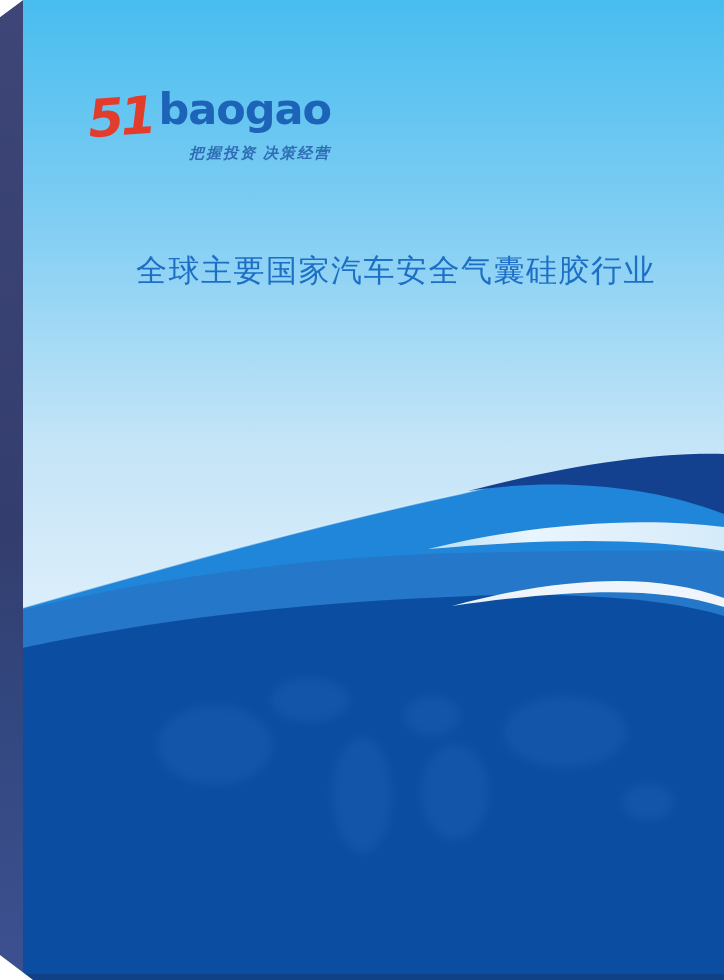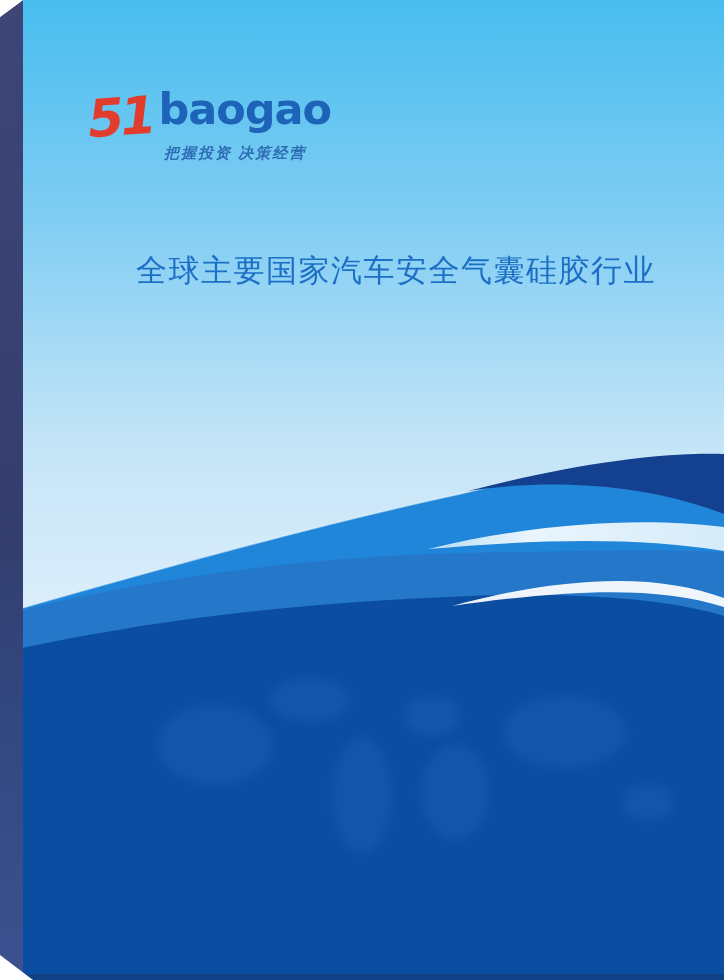--- a/index.html
+++ b/index.html
@@ -26,23 +26,23 @@
     margin-right:6px;
   }
   .logo-name{
     font-family:"DejaVu Sans",sans-serif;
     font-size:43px;font-weight:bold;
     color:#1d63b8;
     letter-spacing:-1px;
     margin-bottom:12px;
   }
   .logo-tagline{
-    margin-top:2px;margin-left:76px;
+    margin-top:2px;margin-left:56px;
     font-size:15px;font-weight:bold;font-style:italic;
-    color:#2e6cb5;letter-spacing:2px;
+    color:#2e6cb5;letter-spacing:2px;text-align:right;
   }
 
   .title{
     position:absolute;left:96px;top:246px;width:600px;
     color:#1d6fc6;
     font-size:31px;line-height:49px;
     letter-spacing:1.5px;
     font-weight:400;
     margin-left:40px;
   }

